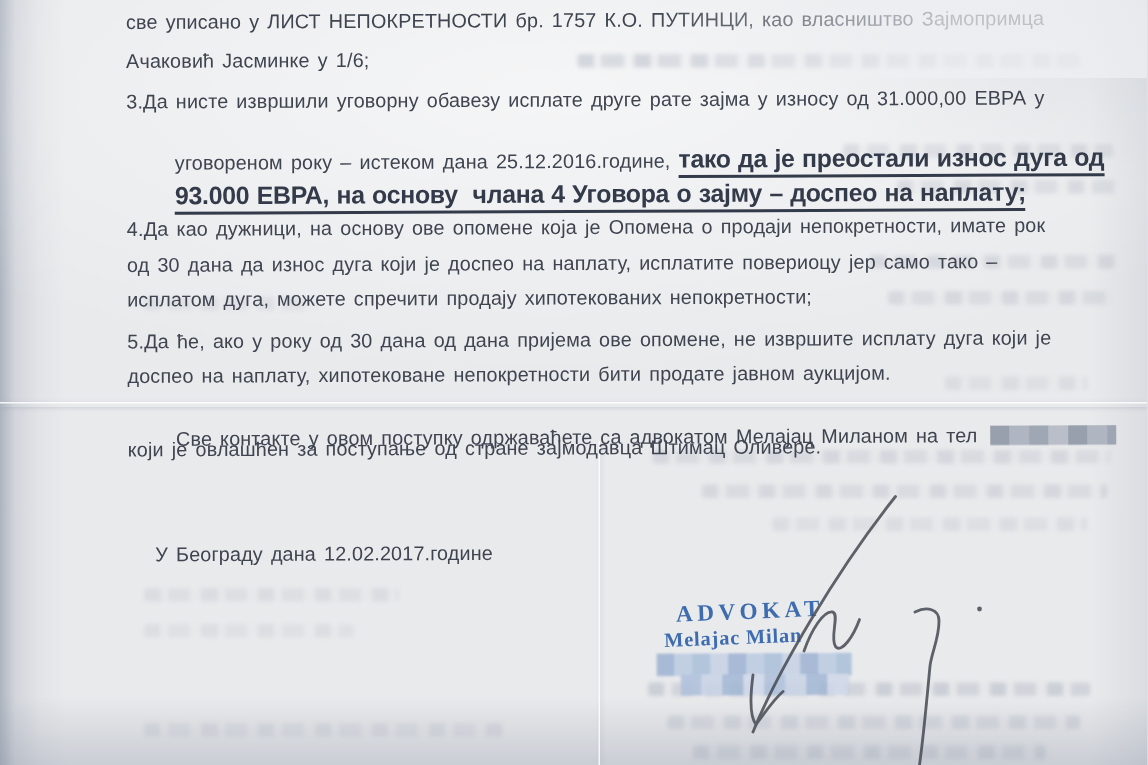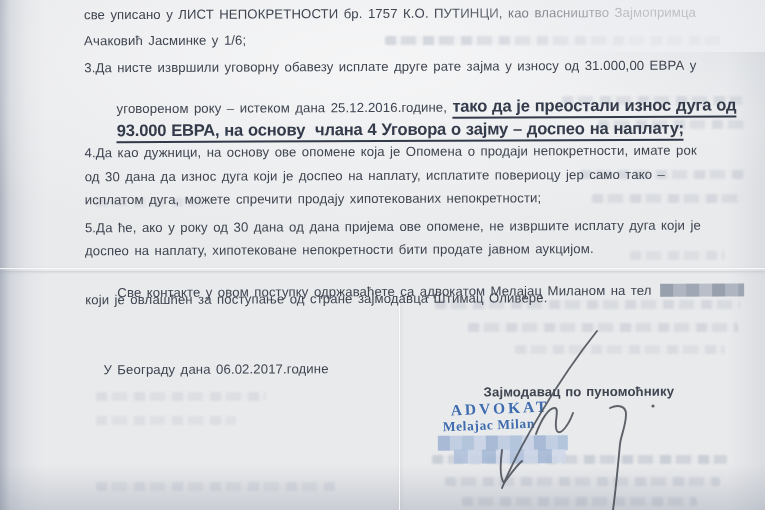--- a/index.html
+++ b/index.html
@@ -87,23 +87,22 @@
     <div class="line" style="left:85px;top:190px;">исплатом дуга, можете спречити продају хипотекованих непокретности;</div>
 
     <div class="line" style="left:85px;top:218px;">5.Да ће, ако у року од 30 дана од дана пријема ове опомене, не извршите исплату дуга који је</div>
     <div class="line" style="left:85px;top:241px;">доспео на наплату, хипотековане непокретности бити продате јавном аукцијом.</div>
 
     <div class="line" style="left:85px;top:265px;">
       <span>Све контакте у овом поступку одржаваћете са адвокатом Мелајац Миланом на тел</span><span class="redact redact-phone"></span>
     </div>
     <div class="line" style="left:85px;top:290px;">који је овлашћен за поступање од стране зајмодавца Штимац Оливере.</div>
 
-    <div class="line" style="left:103px;top:360px;">У Београду дана 06.02.2017.године</div>
+    <div class="line" style="left:103px;top:360px;">У Београду дана 12.02.2017.године</div>
 
-    <div class="line sig-label" style="left:483px;top:384px;">Зајмодавац по пуномоћнику</div>
     <div class="stamp stamp-title" style="left:450px;top:400px;">ADVOKAT</div>
     <div class="stamp stamp-name" style="left:442px;top:418px;">Melajac Milan</div>
 
     <div class="redact-stamp" style="left:437px;top:436px;width:130px;height:15px;"></div>
     <div class="redact-stamp row2" style="left:453px;top:450px;width:112px;height:14px;"></div>
   </div>
 
   <svg class="signature" width="270" height="192" viewBox="0 0 270 192" fill="none">
     <g stroke="var(--pen,#4a4f57)" stroke-width="1.9" stroke-linecap="round" fill="none" opacity=".88">
       <path d="M 72 168 C 88 128, 128 60, 167 11"></path>

